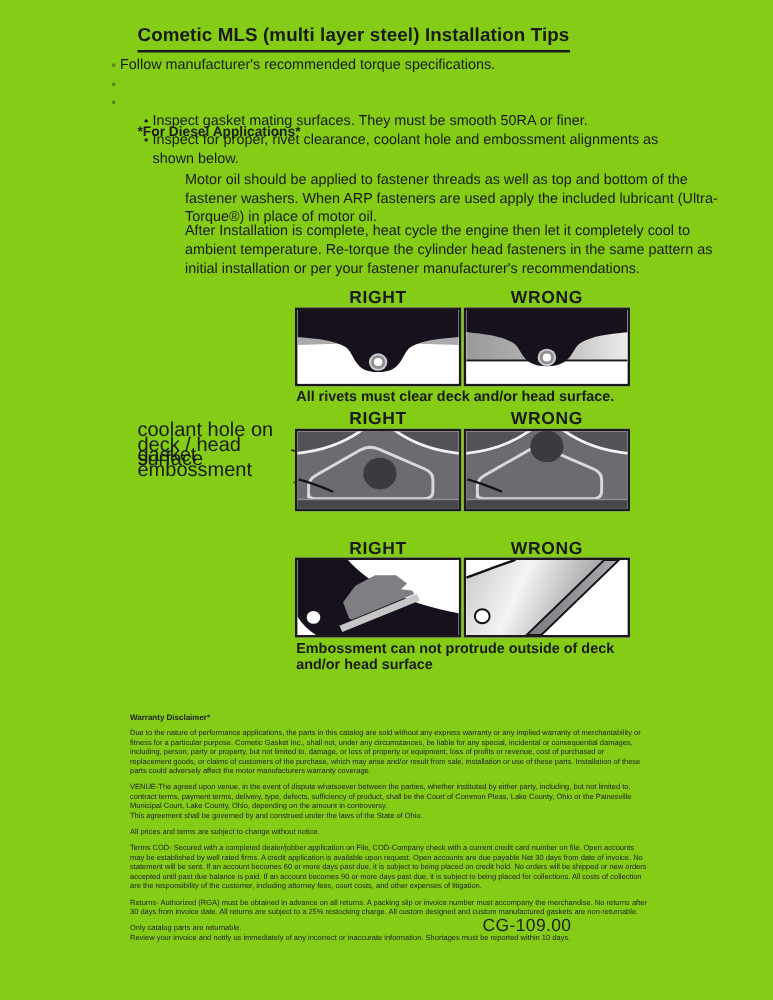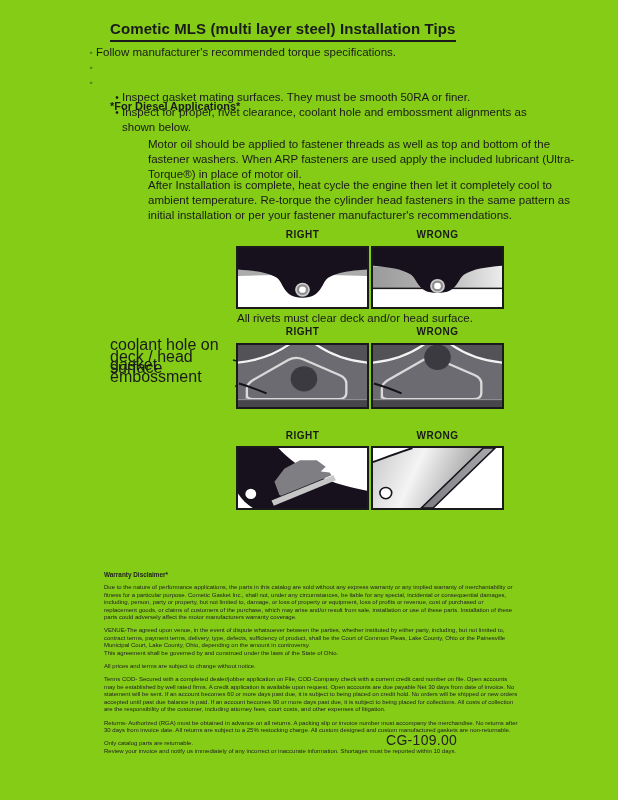--- a/index.html
+++ b/index.html
@@ -12,27 +12,27 @@
     left:110px;top:20px;font-size:15px;font-weight:bold;
     border-bottom:2px solid var(--ink,#1a1a1a);padding-bottom:3px;letter-spacing:.1px;
   }
   .bullets{left:86px;top:45px;width:470px;font-size:11.5px;line-height:15px;}
   .b-row{display:flex;}
   .b-marker{width:10px;flex:0 0 10px;text-align:center;font-size:10px;}
   .b-sub{padding-left:26px;}
   .sec-head{left:110px;top:100px;font-size:11px;font-weight:bold;}
   .para{left:110px;width:430px;font-size:11.5px;line-height:15px;margin-left:38px;}
   .p1{top:137px;} .p2{top:178px;} .p3{top:216px;}
-  .dg-label{width:133px;text-align:center;font-size:10px;font-weight:600;letter-spacing:.5px;}
+  .dg-label{width:133px;text-align:center;font-size:14px;font-weight:600;letter-spacing:.5px;}
   .dg-box{
     width:133px;border:2px solid var(--ink,#1a1a1a);background:#fff;box-sizing:border-box;
   }
   .dg-box svg{display:block;width:100%;height:100%;}
   .r1{height:63px;} .r2{height:66px;} .r3{height:64px;}
-  .caption{left:237px;width:290px;font-size:11.5px;font-weight:normal;line-height:13px;}
+  .caption{left:237px;width:290px;font-size:11.5px;font-weight:bold;line-height:13px;}
   .callout{left:110px;width:122px;text-align:left;font-size:16px;line-height:11.5px;}
   .pre{white-space:pre-line;}
   .warranty{left:104px;top:571px;width:414px;font-size:6px;line-height:7.4px;color:#222;}
   .warranty h4{font-size:6.4px;margin:0 0 6px 0;}
   .warranty p{margin:0 0 6px 0;}
   .footer-code{left:386px;top:732px;font-size:14px;letter-spacing:.3px;color:#222;}
   .ink{fill:var(--diagram-dark,#17101d);}
 </style>
 </head>
 <body>
@@ -170,20 +170,22 @@
         </linearGradient>
       </defs>
       <rect x="0" y="0" width="131" height="64" fill="#ffffff"></rect>
       <path d="M0,15 C16,9 28,4 40,0 L112,0 L49,64 L0,64 Z" fill="url(#g3a)"></path>
       <path d="M0,15 C16,9 28,4 40,0" stroke="#151219" stroke-width="2" fill="none"></path>
       <path d="M112,0 L124,0 L61,64 L49,64 Z" fill="url(#g3b)" stroke="#151219" stroke-width="1.6"></path>
       <circle cx="13" cy="48" r="6" fill="#ffffff" stroke="#151219" stroke-width="1.6"></circle>
     </svg>
   </div>
 
+  <div class="abs caption pre" style="top:513px;">Embossment can not protrude outside of deck
+and/or head surface</div>
 
   <div class="abs warranty">
     <h4>Warranty Disclaimer*</h4>
     <p>Due to the nature of performance applications, the parts in this catalog are sold without any express warranty or any implied warranty of merchantability or fitness for a particular purpose.  Cometic Gasket Inc., shall not, under any circumstances, be liable for any special, incidental or consequential damages, including, person, party or property, but not limited to, damage, or loss of property or equipment, loss of profits or revenue, cost of purchased or replacement goods, or claims of customers of the purchase, which may arise and/or result from sale, installation or use of these parts.  Installation of these parts could adversely affect the motor manufacturers warranty coverage.</p>
     <p class="pre">VENUE-The agreed upon venue, in the event of dispute whatsoever between the parties, whether instituted by either party, including, but not limited to, contract terms, payment terms, delivery, type, defects, sufficiency of product, shall be the Court of Common Pleas, Lake County, Ohio or the Painesville Municipal Court, Lake County, Ohio, depending on the amount in controversy.
 This agreement shall be governed by and construed under the laws of the State of Ohio.</p>
     <p>All prices and terms are subject to change without notice.</p>
     <p>Terms COD- Secured with a completed dealer/jobber application on File, COD-Company check with a current credit card number on file.  Open accounts may be established by well rated firms.  A credit application is available upon request.  Open accounts are due payable Net 30 days from date of invoice.  No statement will be sent.  If an account becomes 60 or more days past due, it is subject to being placed on credit hold.  No orders will be shipped or new orders accepted until past due balance is paid.  If an account becomes 90 or more days past due, it is subject to being placed for collections.  All costs of collection are the responsibility of the customer, including attorney fees, court costs, and other expenses of litigation.</p>
     <p>Returns- Authorized (RGA) must be obtained in advance on all returns.  A packing slip or invoice number must accompany the merchandise.  No returns after 30 days from invoice date.  All returns are subject to a 25% restocking charge.  All custom designed and custom manufactured gaskets are non-returnable.</p>
     <p class="pre">Only catalog parts are returnable.

